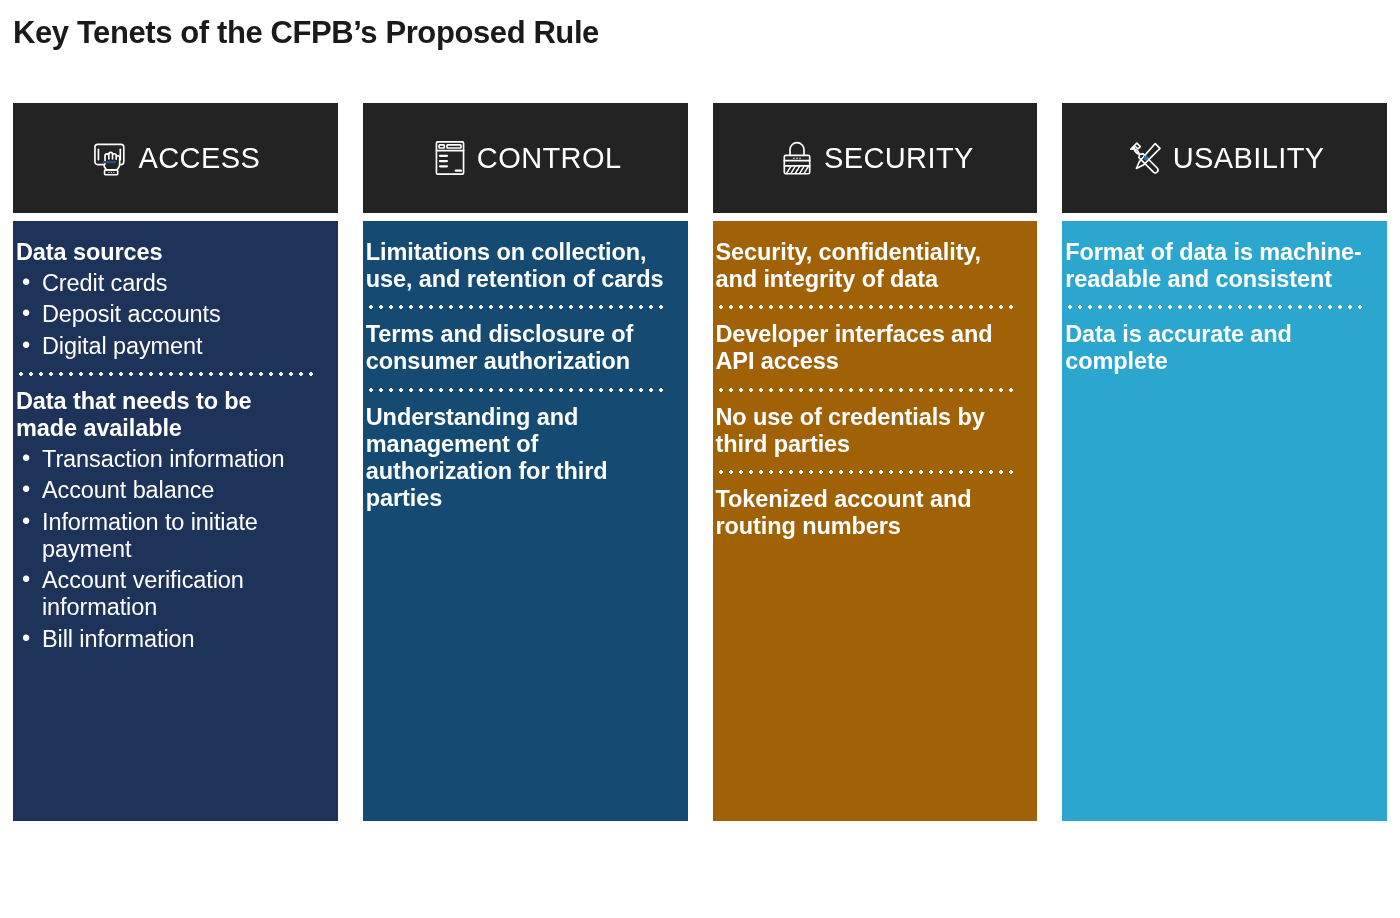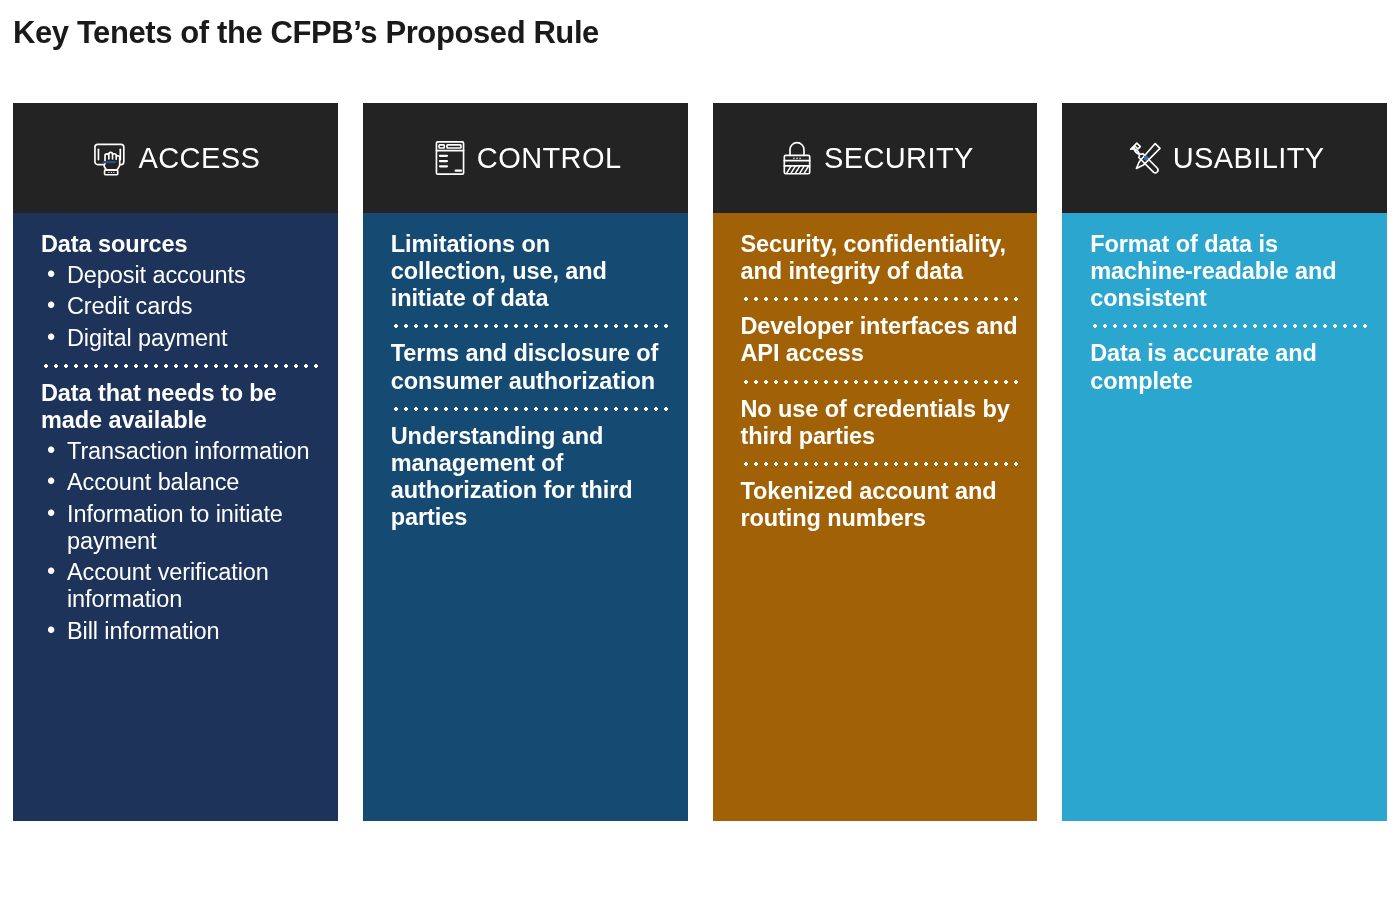--- a/index.html
+++ b/index.html
@@ -73,23 +73,24 @@
     font-size: 29px;
     font-weight: 400;
     color: #ffffff;
     letter-spacing: 0.4px;
     line-height: 1;
   }
 
   
   .col-body {
     flex: 1 1 auto;
-    padding: 18px 19px 18px 28px;
+    padding: 18px 19px 18px 3px;
     box-sizing: border-box;
     overflow: hidden;
+    margin-top: 8px;
   }
 
   .group-heading {
     font-size: 23.5px;
     font-weight: 700;
     color: #ffffff;
     line-height: 1.155;
     letter-spacing: -0.1px;
   }
 
@@ -172,22 +173,22 @@
             <circle cx="26.1" cy="40.4" r="0.75" fill="#ffffff" stroke="none"></circle>
           </svg>
         </span>
         <span class="col-title">ACCESS</span>
       </div>
       <div class="col-body" style="background:#1e3359">
 
         <div class="group">
           <div class="group-heading">Data sources</div>
           <ul class="bullets">
+            <li>Credit cards</li>
             <li>Deposit accounts</li>
-            <li>Credit cards</li>
             <li>Digital payment</li>
           </ul>
         </div>
 
         <div class="divider"></div>
 
         <div class="group">
           <div class="group-heading">Data that needs to be made available</div>
           <ul class="bullets">
             <li>Transaction information</li>
@@ -211,21 +212,21 @@
             <rect x="20.5" y="9" width="16" height="3.6" rx="0.8"></rect>
             <line x1="12.5" y1="21.5" x2="20.5" y2="21.5" stroke-width="2.6"></line>
             <line x1="12.5" y1="27.5" x2="20.5" y2="27.5" stroke-width="2.6"></line>
             <line x1="12.5" y1="33.5" x2="20.5" y2="33.5" stroke-width="2.6"></line>
             <line x1="30.5" y1="38.5" x2="36.5" y2="38.5" stroke-width="2.6"></line>
           </svg>
         </span>
         <span class="col-title">CONTROL</span>
       </div>
       <div class="col-body" style="background:#154a72">
-        <div class="statement">Limitations on collection, use, and initiate of data</div>
+        <div class="statement">Limitations on collection, use, and retention of cards</div>
         <div class="divider"></div>
         <div class="statement">Terms and disclosure of consumer authorization</div>
         <div class="divider"></div>
         <div class="statement">Understanding and management of authorization for third parties</div>
       </div>
     </div>
 
     <div class="column">
       <div class="col-head">
         <span class="icon">

